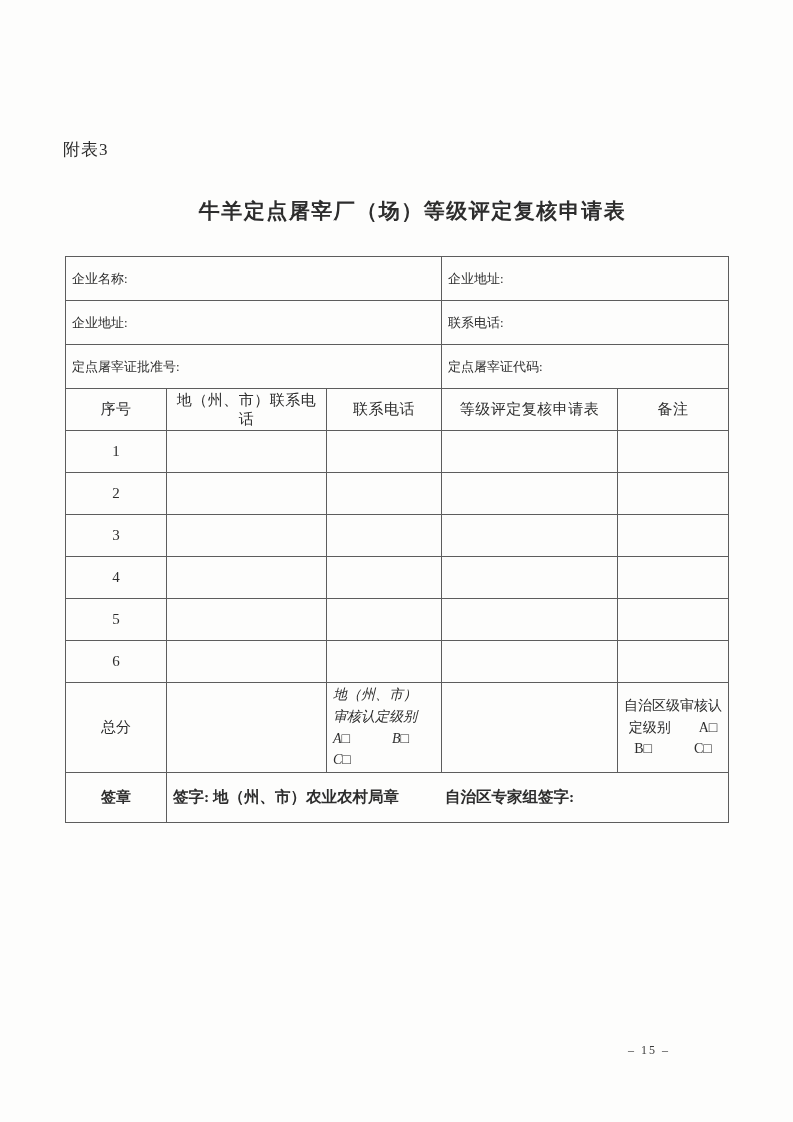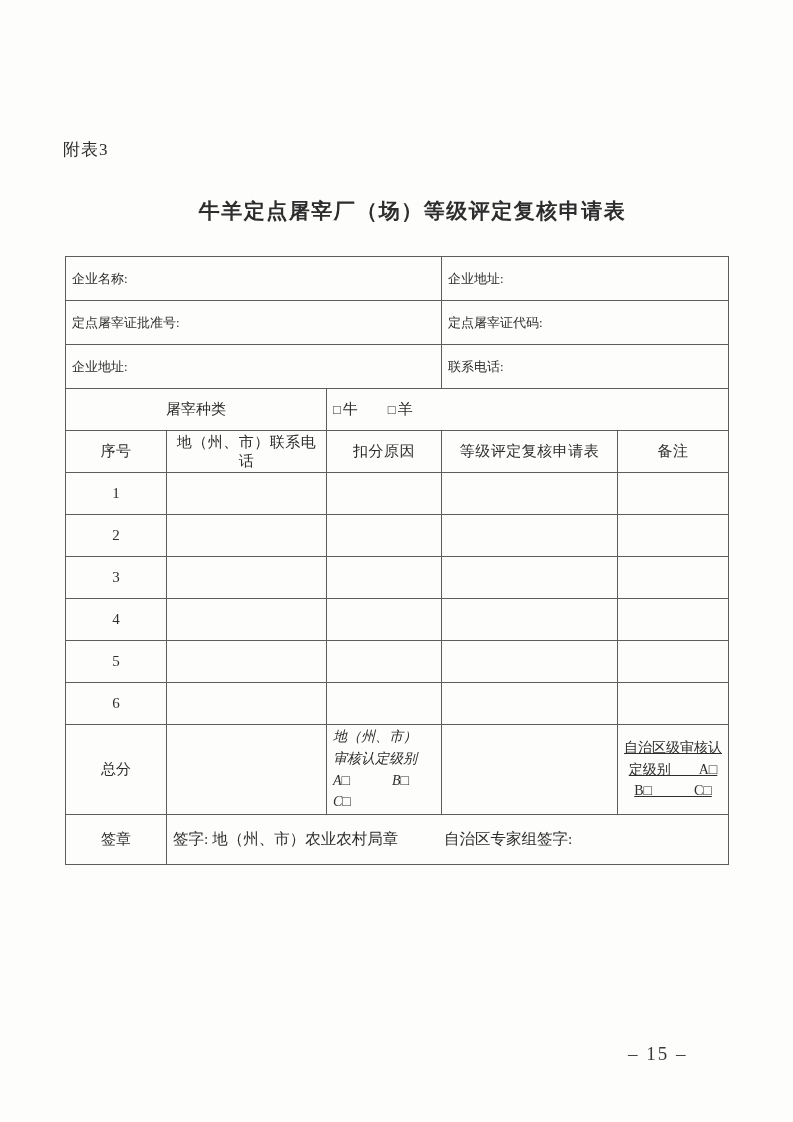--- a/index.html
+++ b/index.html
@@ -50,21 +50,21 @@
     border: 1px solid #5d5d5d;
     padding: 0 6px;
     vertical-align: middle;
     overflow: hidden;
   }
   tr.info-row { height: 44px; }
   tr.type-row { height: 42px; }
   tr.header-row { height: 42px; }
   tr.score-row { height: 42px; }
   tr.total-row { height: 90px; }
-  tr.signature-row { height: 50px; }
+  tr.signature-row { height: 50px; font-weight: bold; }
 
   td.label-left {
     text-align: left;
     padding-left: 10px;
     font-size: 13px;
   }
   td.center-cell {
     text-align: center;
   }
   td.options-cell {
@@ -90,32 +90,32 @@
     font-size: 15px;
   }
   td.grade-cell {
     font-size: 14px;
     line-height: 1.55;
     padding: 6px 8px;
     vertical-align: middle;
   }
   td.grade-cell .grade-line { white-space: pre; }
   td.grade-cell.city { text-align: left; font-style: italic; }
-  td.grade-cell.region { text-align: center; text-decoration: underline; }
+  td.grade-cell.region { text-align: center; }
   td.sig-cell {
     text-align: left;
     padding-left: 10px;
     font-size: 15.5px;
   }
   td.sig-cell .sig-right { margin-left: 42px; text-align: center; }
   .page-number {
     position: absolute;
     left: 628px;
     top: 1043px;
-    font-size: 19px;
+    font-size: 12px;
     letter-spacing: 2px;
     color: #3a3a3a;
   }
 </style>
 </head>
 <body>
 
 <div class="page">
 
   <div class="attachment-label">附表3</div>
@@ -131,40 +131,34 @@
       <col style="width:111px">
     </colgroup>
     <tbody>
 
       <tr class="info-row">
         <td colspan="3" class="label-left">企业名称:</td>
         <td colspan="2" class="label-left">企业地址:</td>
       </tr>
 
       <tr class="info-row">
+        <td colspan="3" class="label-left">企业地址:</td>
+        <td colspan="2" class="label-left">联系电话:</td>
+      </tr>
+
+      <tr class="info-row">
         <td colspan="3" class="label-left">定点屠宰证批准号:</td>
         <td colspan="2" class="label-left">定点屠宰证代码:</td>
       </tr>
 
-      <tr class="info-row">
-        <td colspan="3" class="label-left">企业地址:</td>
-        <td colspan="2" class="label-left">联系电话:</td>
-      </tr>
-
-      <tr class="type-row">
-        <td colspan="2" class="center-cell">屠宰种类</td>
-        <td colspan="3" class="options-cell">
-          <span class="checkbox-option"><span class="box">□</span><span>牛</span></span><span class="checkbox-option"><span class="box">□</span><span>羊</span></span>
-        </td>
-      </tr>
 
       <tr class="header-row">
         <td class="header-cell">序号</td>
         <td class="header-cell">地（州、市）联系电话</td>
-        <td class="header-cell">扣分原因</td>
+        <td class="header-cell">联系电话</td>
         <td class="header-cell">等级评定复核申请表</td>
         <td class="header-cell">备注</td>
       </tr>
 
       <tr class="score-row">
         <td class="row-label-cell">1</td>
         <td></td>
         <td></td>
         <td></td>
         <td></td>

